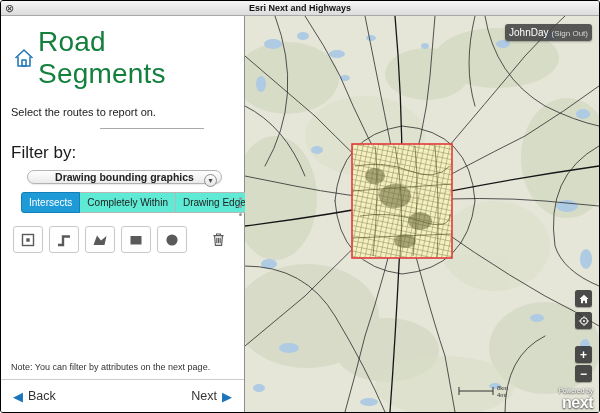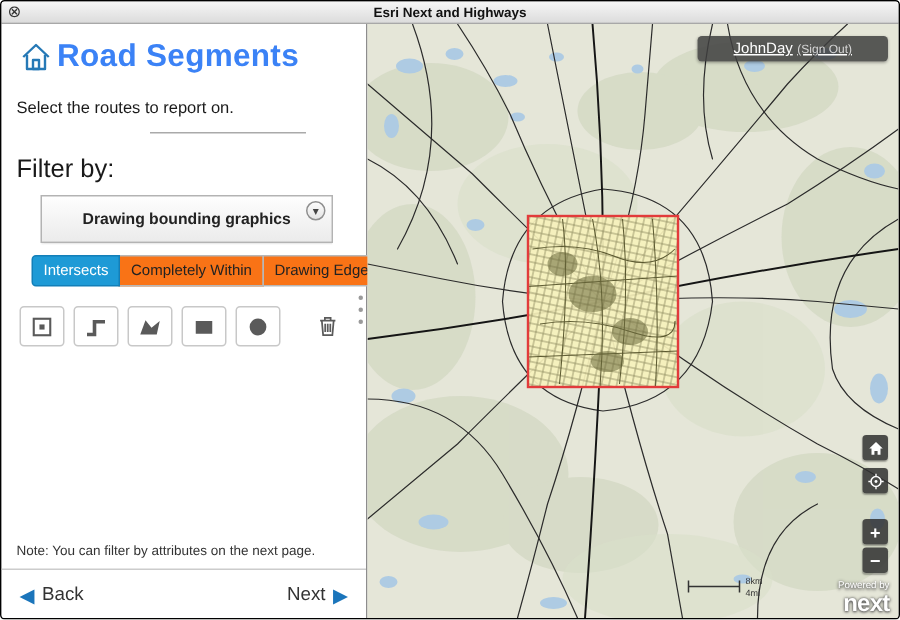--- a/index.html
+++ b/index.html
@@ -10,32 +10,32 @@
   .titlebar { height:15px; flex:0 0 15px; background:linear-gradient(#f6f6f6,#dcdcdc); border-bottom:1px solid #a8a8a8; position:relative; display:flex; align-items:center; justify-content:center; }
   .titlebar .title { font-size:9px; font-weight:bold; color:#111; }
   .titlebar .close { position:absolute; left:4px; top:0; font-size:11px; line-height:14px; color:#333; cursor:pointer; }
 
   .content { flex:1; display:flex; min-height:0; }
 
   
   .panel { width:244px; flex:0 0 244px; background:#fff; border-right:1px solid #8d8d8d; display:flex; flex-direction:column; position:relative; }
   .panel-header { display:flex; align-items:center; margin:10px 10px 0 12px; }
   .panel-header .house { width:22px; height:22px; margin-right:3px; flex:0 0 22px; }
-  .panel-title { font-size:21px; color:#3b82f6; font-weight:700; letter-spacing:.2px; }
+  .panel-title { font-size:28px; color:#15803d; font-weight:400; letter-spacing:.2px; }
   .panel-subtitle { font-size:13px; color:#3d8fc9; margin:6px 0 0 36px; }
   .panel-desc { font-size:11px; color:#1a1a1a; margin:16px 10px 0 10px; }
   .panel-hr { border:none; border-top:1px solid #aaa; width:104px; margin:10px 40px 0 auto; }
   .filter-label { font-size:17px; color:#1a1a1a; margin:14px 10px 0 10px; }
 
-  .dropdown { margin:7px 22px 0 26px; height:32px; background:linear-gradient(#fefefe,#ebebeb); border:1px solid #b3b3b3; border-radius:0; display:flex; align-items:center; justify-content:center; position:relative; cursor:pointer; box-shadow:0 1px 1px rgba(0,0,0,.08);}
+  .dropdown { margin:7px 22px 0 26px; height:14px; background:linear-gradient(#fefefe,#ebebeb); border:1px solid #b3b3b3; border-radius:10px; display:flex; align-items:center; justify-content:center; position:relative; cursor:pointer; box-shadow:0 1px 1px rgba(0,0,0,.08);}
   .dropdown .dd-value { font-size:10.5px; font-weight:bold; color:#222; }
   .dropdown .dd-circle { position:absolute; right:4px; top:3px; width:13px; height:13px; border:1px solid #8f8f8f; border-radius:50%; background:linear-gradient(#fcfcfc,#e4e4e4); display:flex; align-items:center; justify-content:center; font-size:8px; color:#444; line-height:1; }
 
   .segments { display:flex; margin:8px 5px 0 20px; }
-  .seg { border:1px solid #b7b7b7; background:#f97316; color:#222; font-size:10px; padding:4px 7px; margin-left:-1px; white-space:nowrap; cursor:pointer; }
+  .seg { border:1px solid #b7b7b7; background:#5eead4; color:#222; font-size:10px; padding:4px 7px; margin-left:-1px; white-space:nowrap; cursor:pointer; }
   .seg:first-child { border-radius:3px 0 0 3px; margin-left:0; }
   .seg:last-child { border-radius:0 3px 3px 0; }
   .seg.active { background:#1e9ad6; border-color:#137fb8; color:#fff; position:relative; z-index:1; }
 
   .tools { display:flex; align-items:center; margin:13px 8px 0 12px; }
   .tool-btn { width:30px; height:27px; border:1px solid #c8c8c8; border-radius:3px; background:#fff; display:flex; align-items:center; justify-content:center; margin-right:6px; cursor:pointer; }
   .tool-btn.noborder { border-color:transparent; margin-left:10px; margin-right:0; }
   .tool-btn svg { display:block; }
 
   .panel-spacer { flex:1; }
@@ -45,21 +45,21 @@
   .nav-chevron { color:#1b75bb; font-size:13px; line-height:1; }
   .nav-btn .label { margin:0 5px; }
 
   .drag-handle { position:absolute; right:2px; top:45%; display:flex; flex-direction:column; cursor:col-resize; }
   .drag-handle i { width:3px; height:3px; background:#9a9a9a; border-radius:50%; margin:2.5px 0; }
 
   
   .map { flex:1; position:relative; overflow:hidden; background:#e5e6d8; }
   .map svg.basemap { position:absolute; inset:0; width:100%; height:100%; }
 
-  .user-badge { position:absolute; top:8px; right:7px; background:rgba(62,62,62,.85); border-radius:3px; padding:3px 24px; color:#fff; font-size:10px; display:flex; align-items:baseline; box-shadow:0 1px 2px rgba(0,0,0,.3); cursor:pointer;text-decoration:underline; }
+  .user-badge { position:absolute; top:8px; right:7px; background:rgba(62,62,62,.85); border-radius:3px; padding:3px 4px; color:#fff; font-size:10px; display:flex; align-items:baseline; box-shadow:0 1px 2px rgba(0,0,0,.3); cursor:pointer; }
   .user-badge .signout { font-size:8px; color:#d6d6d6; margin-left:3px; }
 
   .map-controls { position:absolute; right:7px; bottom:30px; display:flex; flex-direction:column; align-items:center; }
   .mc-btn { width:17px; height:17px; background:rgba(48,48,48,.85); border-radius:2.5px; color:#fff; display:flex; align-items:center; justify-content:center; font-size:12px; line-height:1; cursor:pointer; box-shadow:0 1px 1px rgba(0,0,0,.3); }
   .mc-home { margin-bottom:5px; }
   .mc-locate { margin-bottom:17px; }
   .mc-zoomin { margin-bottom:2px; font-weight:bold; }
   .mc-zoomout { font-weight:bold; }
 
   .esri-logo { position:absolute; right:6px; bottom:1px; text-align:right; color:#fff; text-shadow:0 0 2px #555, 0 1px 2px #555; line-height:1; pointer-events:none; }

